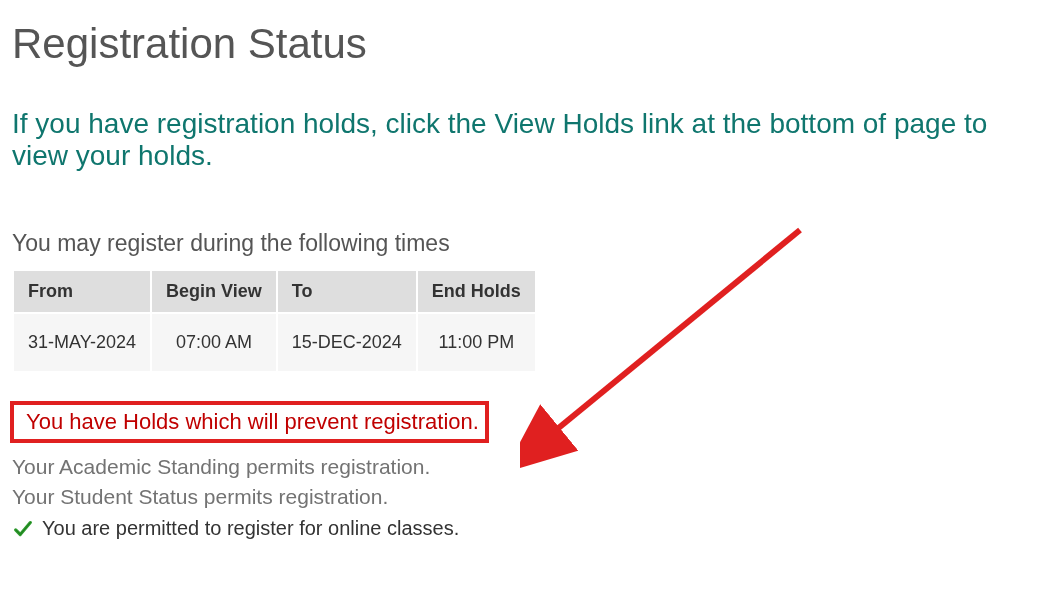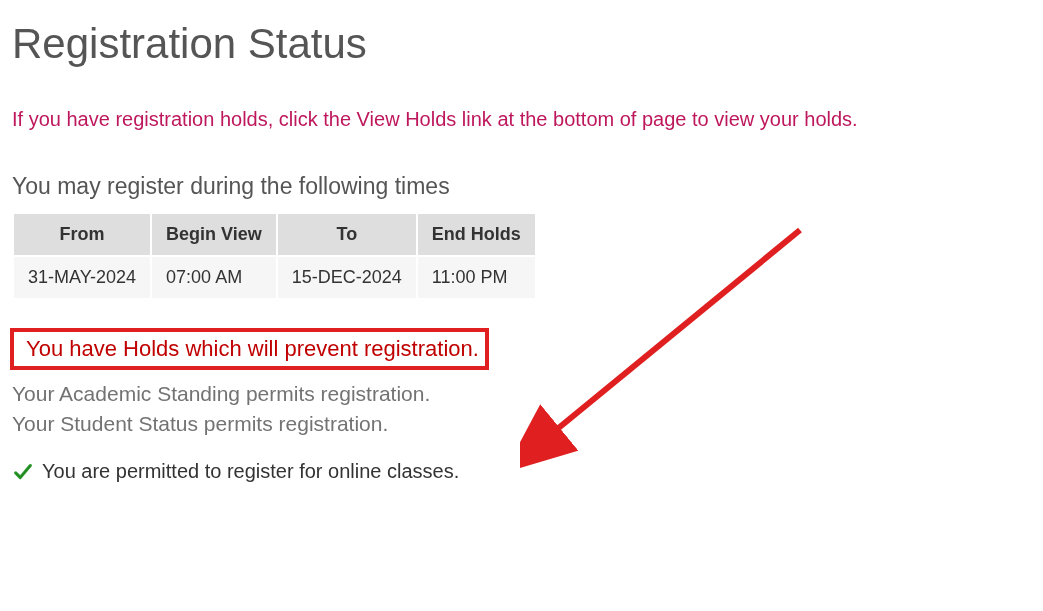--- a/index.html
+++ b/index.html
@@ -11,69 +11,70 @@
       width: 1043px;
       position: relative;
     }
     h1.page-title {
       font-size: 42px;
       font-weight: 300;
       color: #555555;
       margin-bottom: 40px;
     }
     p.intro {
-      font-size: 20px;
-      color: #be185d;
-      margin-bottom: 40px;
+      font-size: 28px;
+      color: #0f766e;
+      margin-bottom: 56px;
     }
     h2.sub-heading {
       font-size: 23px;
       font-weight: 300;
       color: #555555;
       line-height: 1.35;
       margin-bottom: 10px;
       max-width: 500px;
     }
     table.reg-times {
       border-collapse: collapse;
       font-size: 18px;
       margin-bottom: 28px;
     }
     table.reg-times th {
       background: #dedede;
-      text-align: center;
+      text-align: left;
       font-weight: 600;
       color: #333333;
       padding: 10px 14px;
       border: 2px solid #ffffff;
     }
     table.reg-times td {
       background: #f6f6f6;
-      padding: 10px 14px;
+      padding: 18px 14px;
       border: 2px solid #ffffff;
       color: #333333;
+      text-align: center;
     }
     .holds-alert {
       display: inline-block;
       color: #c00000;
       font-size: 22px;
       padding: 4px 6px 4px 12px;
       border: 4px solid #e02020;
       margin-left: -2px;
       margin-bottom: 6px;
     }
     .status-line {
       font-size: 21px;
       color: #737373;
       margin: 6px 0;
     }
     .permit-line {
       font-size: 20px;
       color: #333333;
-      margin-top: 24px;
+      margin-top: 8px;
       display: flex;
       align-items: center;
       gap: 8px;
     }
     .check-icon {
       width: 22px;
       height: 22px;
       display: inline-block;
     }
     .annotation-arrow {

